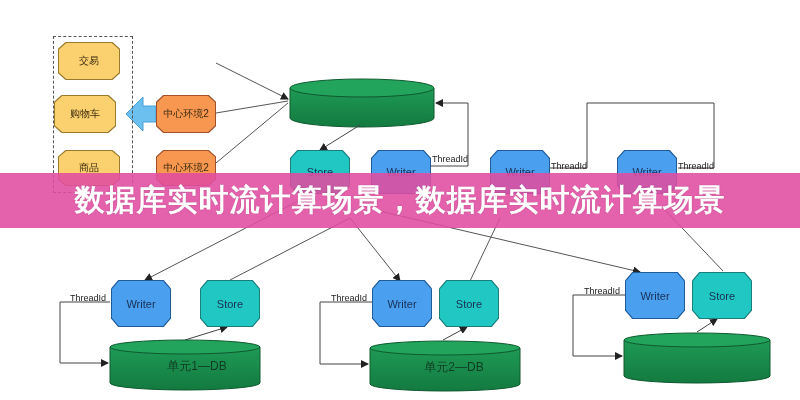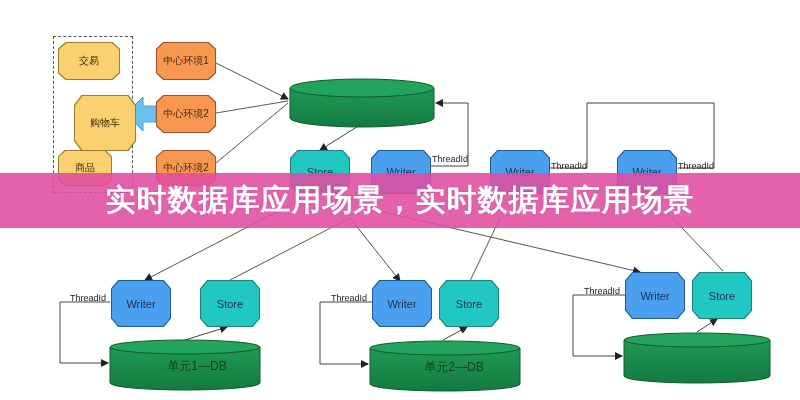--- a/index.html
+++ b/index.html
@@ -87,36 +87,31 @@
     <polygon points="156,106 143,106 143,97 126,114 143,131 143,122 156,122" fill="#6cc0f0" stroke="#4a9fd6" stroke-width="1"></polygon>
   </svg>
 
   <div class="dashed-box"></div>
 
   <div class="node yellow" style="left:58px;top:42px;width:62px;height:38px">
     <div class="node-inner">
         <span class="cn">交易</span>
       </div>
   </div>
-  <div class="node yellow" style="left:74px;top:95px;width:62px;height:56px">
+  <div class="node yellow" style="left:54px;top:95px;width:62px;height:38px">
     <div class="node-inner">
         <span class="cn">购物车</span>
       </div>
   </div>
-  <div class="node yellow" style="left:58px;top:150px;width:54px;height:36px">
+  <div class="node yellow" style="left:58px;top:150px;width:62px;height:36px">
     <div class="node-inner">
         <span class="cn">商品</span>
       </div>
   </div>
 
-  <div class="node orange" style="left:156px;top:42px;width:60px;height:38px">
-    <div class="node-inner">
-        <span class="cn">中心环境1</span>
-      </div>
-  </div>
   <div class="node orange" style="left:156px;top:95px;width:60px;height:38px">
     <div class="node-inner">
         <span class="cn">中心环境2</span>
       </div>
   </div>
   <div class="node orange" style="left:156px;top:150px;width:60px;height:36px">
     <div class="node-inner">
         <span class="cn">中心环境2</span>
       </div>
   </div>
@@ -179,14 +174,14 @@
       </div>
   </div>
   <div class="node teal" style="left:692px;top:272px;width:60px;height:47px">
     <div class="node-inner">
         <span class="lbl">Store</span>
       </div>
   </div>
 </div>
 
 <div id="banner">
-  <span id="banner-text">实时数据库应用场景，实时数据库应用场景</span>
+  <span id="banner-text">数据库实时流计算场景，数据库实时流计算场景</span>
 </div>
 
 </body></html>

